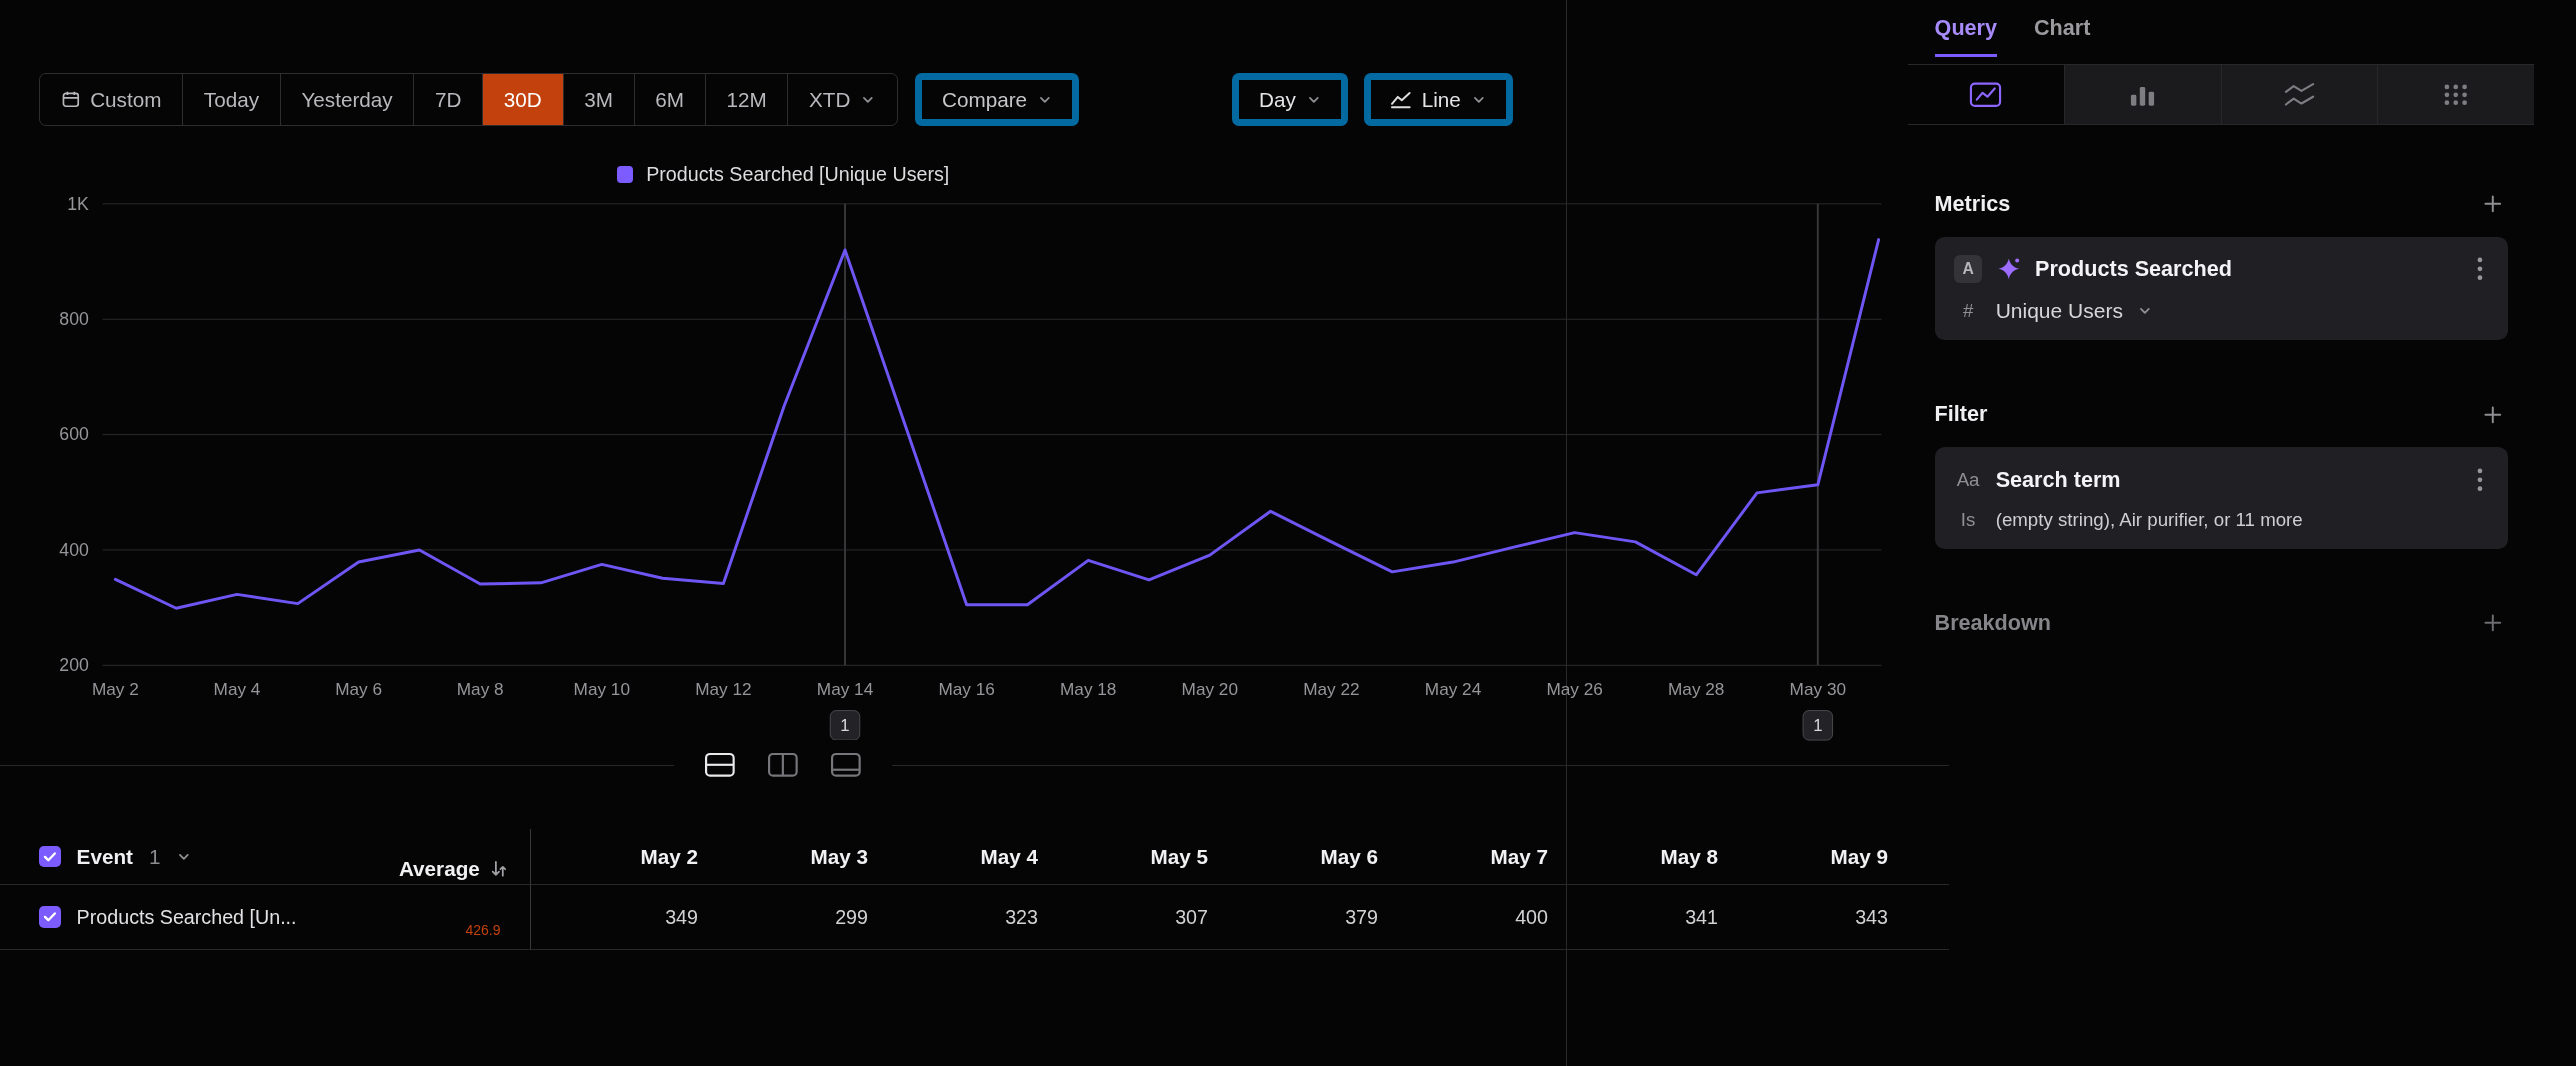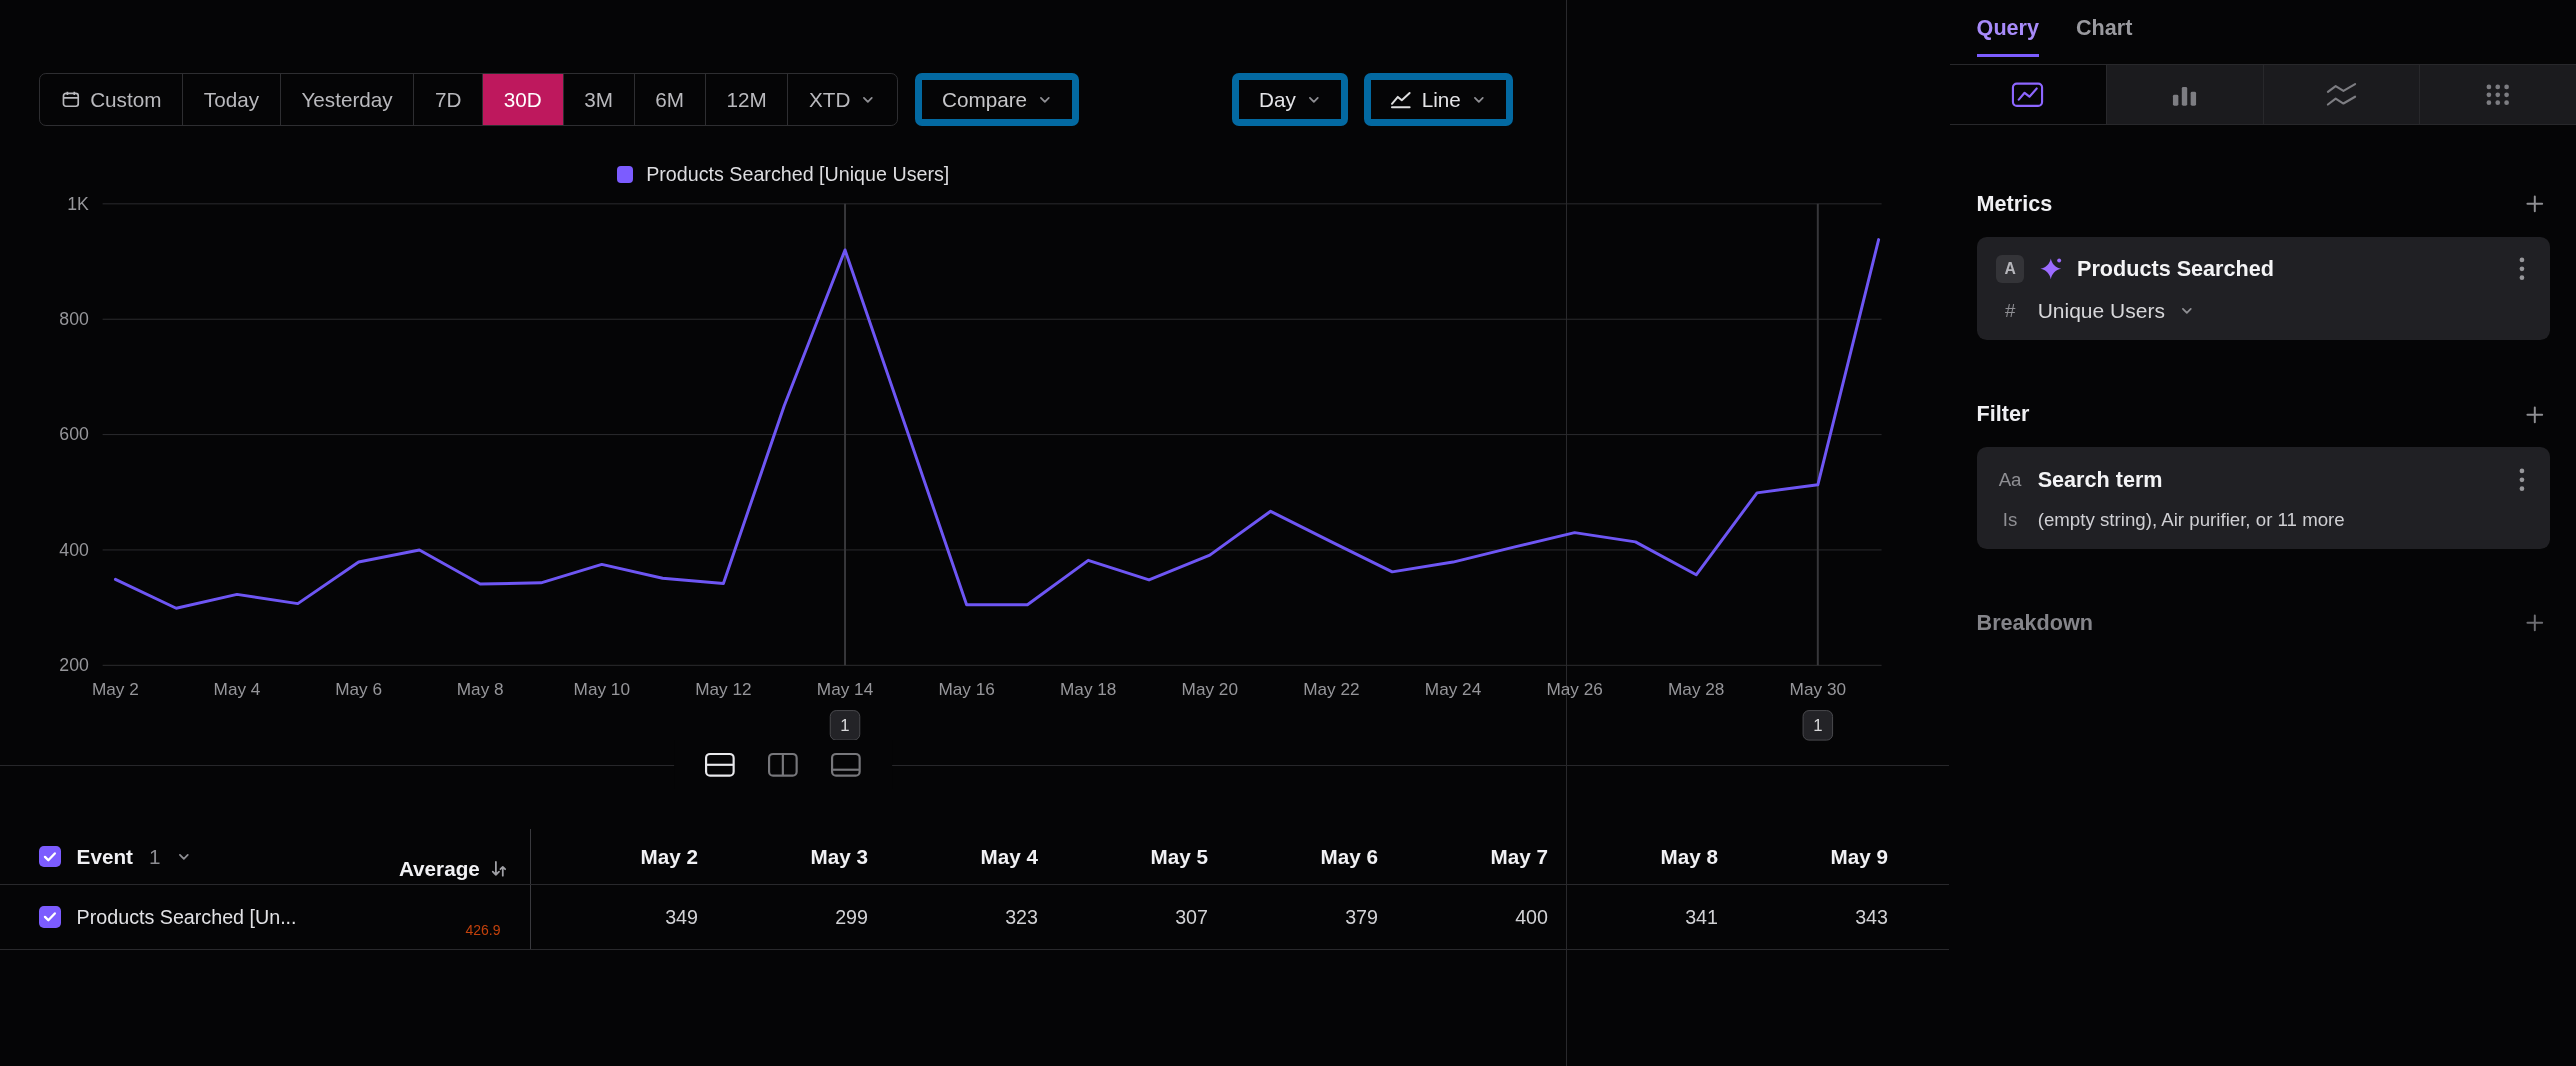--- a/index.html
+++ b/index.html
@@ -9,21 +9,21 @@
     font-family:"Liberation Sans", sans-serif; color:#e8e8ea;
   }
   
   .main { position:absolute; left:0; top:0; width:1567px; height:1067px; border-right:1px solid #29292c; }
 
   .toolbar { position:absolute; left:39px; right:53px; top:73px; height:53px; display:flex; align-items:center; }
   .seg-group { display:flex; border:1px solid #2e2e31; border-radius:6.9px; overflow:hidden; height:53px; }
   .seg-btn { display:flex; align-items:center; gap:9.8px; padding:0 20.7px; font-size:20.7px; color:#b9b9bd;
              border-right:1px solid #2e2e31; cursor:pointer; white-space:nowrap; }
   .seg-btn:last-child { border-right:none; }
-  .seg-btn.active { background:#be185d; color:#ffffff; }
+  .seg-btn.active { background:#c2410c; color:#ffffff; }
   .btn { display:flex; align-items:center; gap:9.8px; height:53px; padding:0 19.7px; border:7px solid #0369a1;
          border-radius:6.9px; font-size:20.7px; color:#e4e4e7; cursor:pointer; white-space:nowrap; }
   .compare { margin-left:17.7px; color:#c6c6c9; }
   .toolbar-right { margin-left:auto; display:flex; gap:15.7px; }
   .chev { color:#8f8f94; flex:none; }
 
   .legend { position:absolute; left:0; right:0; top:163px; display:flex; justify-content:center; align-items:center; gap:12.8px; }
   .swatch { width:16.7px; height:16.7px; border-radius:3.9px; background:#7c5cff; }
   .legend-label { font-size:19.7px; color:#dddde0; }
 
@@ -52,21 +52,21 @@
   .avg-cell.val { padding-right:29.5px; }
   .mono { font-family:Liberation Sans, sans-serif; font-size:14px; color:#c2410c; }
   .day-cell { justify-content:flex-end; padding-right:2px; }
   .day-cell.head { font-size:20.7px; font-weight:700; color:#f1f1f4; align-self:stretch; }
   .day-cell.val  { font-size:19.7px; color:#d2d2d5; align-self:stretch; }
   .first-day { border-left:1px solid #3a3a3e; }
   .checkbox { width:21.6px; height:21.6px; border-radius:4.9px; background:#7c5cff; display:flex; align-items:center;
               justify-content:center; cursor:pointer; flex:none; }
 
   
-  .sidebar { position:absolute; left:1950px; top:0; width:626px; height:844px; }
+  .sidebar { position:absolute; left:1908px; top:0; width:626px; height:844px; }
   .side-tabs { display:flex; gap:37px; padding-left:26.6px; height:57px; }
   .side-tab { display:flex; align-items:center; font-size:21.6px; font-weight:600; color:#9a9a9f; cursor:pointer;
               border-bottom:3px solid transparent; padding-top:2px; }
   .side-tab.active { color:#a88bfa; border-bottom-color:#7c5cff; }
   .icon-tabs { display:flex; height:61px; margin-top:6.9px; border-top:1px solid #28282b; border-bottom:1px solid #28282b; }
   .icon-tab { flex:1; display:flex; align-items:center; justify-content:center; background:#1b1b1e;
               border-left:1px solid #28282b; color:#7d7d82; cursor:pointer; }
   .icon-tab:first-child { border-left:none; }
   .icon-tab.active { background:transparent; color:#8d66ff; }
 

